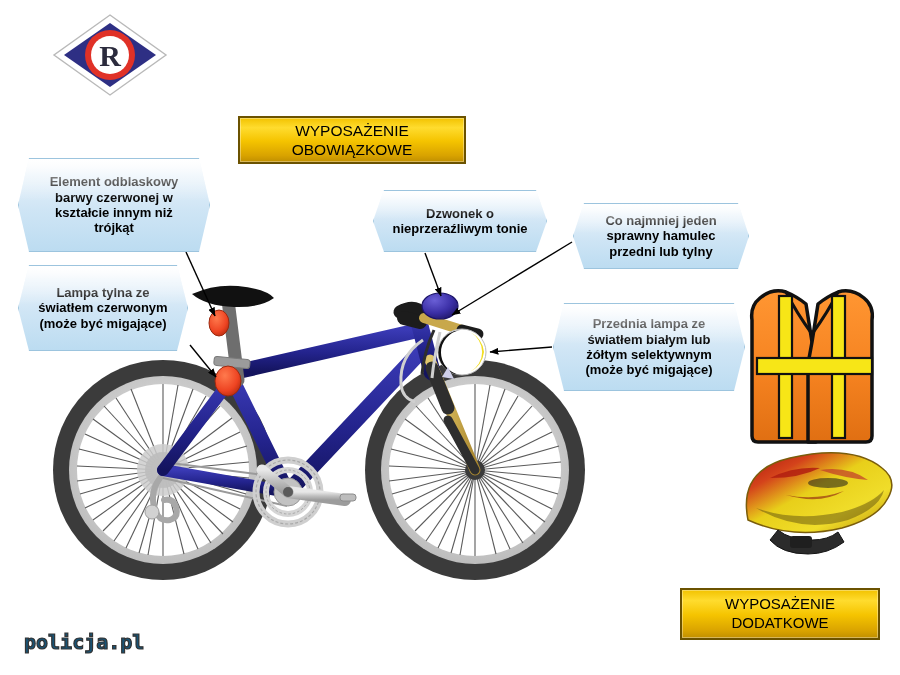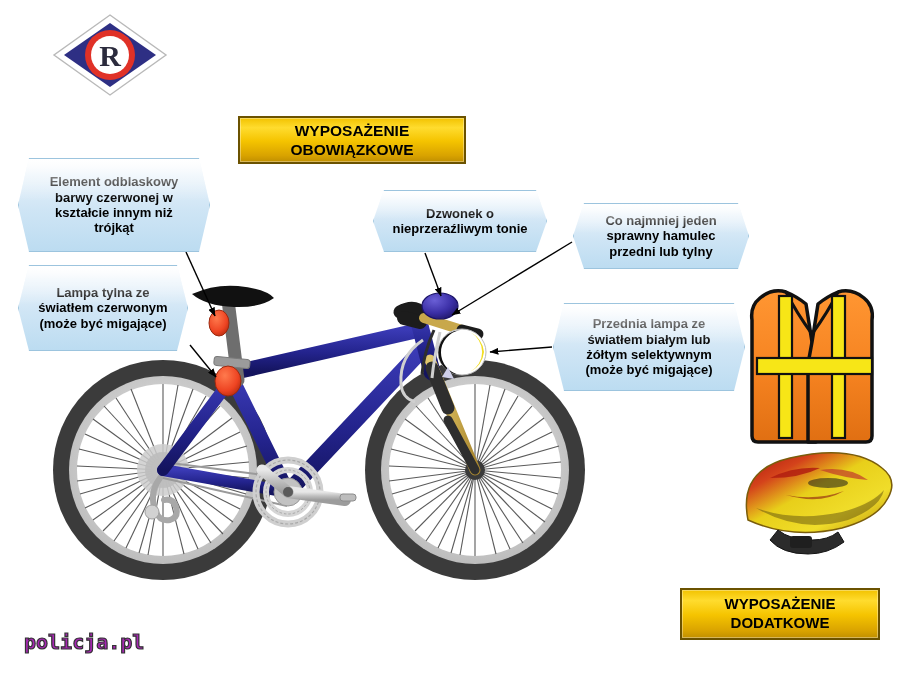--- a/index.html
+++ b/index.html
@@ -28,21 +28,21 @@
   #title-line-2{font-size:20.5px;margin-top:14px;letter-spacing:0.1px;}
 
   
   .gold-banner{
     position:absolute;z-index:6;
     box-sizing:border-box;
     border:2px solid #6b5200;
     background:linear-gradient(180deg,#f2c200 0%,#ffdc2e 22%,#f5c400 52%,#d9a300 85%,#c08f00 100%);
     box-shadow:inset 0 0 0 1px rgba(255,255,255,.35);
     text-align:center;
-    color:#000;font-weight:bold;font-size:15.5px;line-height:1.25;
+    color:#000;font-weight:normal;font-size:15.5px;line-height:1.25;
     display:flex;flex-direction:column;align-items:center;justify-content:center;
     padding:4px 6px;
   }
   #banner-mandatory{left:238px;top:116px;width:228px;height:48px;}
   #banner-additional{left:680px;top:588px;width:200px;height:52px;font-size:15px;}
 
   
   .callout{
     position:absolute;z-index:6;box-sizing:border-box;
     color:#000;font-weight:bold;text-align:center;
@@ -67,21 +67,21 @@
   #callout-rear-lamp{left:18px;top:265px;width:170px;height:86px;}
   #callout-bell{left:373px;top:190px;width:174px;height:62px;}
   #callout-brake{left:573px;top:203px;width:176px;height:66px;}
   #callout-front-lamp{left:553px;top:303px;width:192px;height:88px;}
 
   
   #watermark{
     position:absolute;left:24px;top:630px;z-index:7;
     font-family:"DejaVu Sans Mono","Liberation Mono",monospace;
     font-size:20px;font-weight:bold;letter-spacing:0px;
-    color:#a21caf;
+    color:#0c4a6e;
     -webkit-text-stroke:1.2px #2b2b2b;
     text-shadow:0 0 0 #2b2b2b;
     opacity:.95;
   }
 </style>
 </head>
 <body>
 
 <div id="stage">
 

